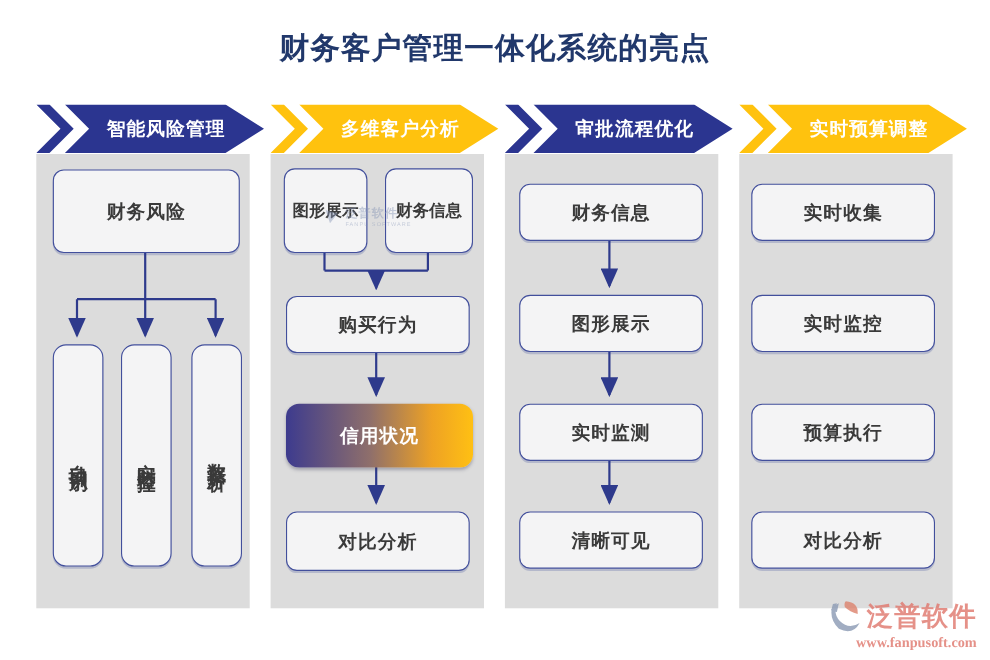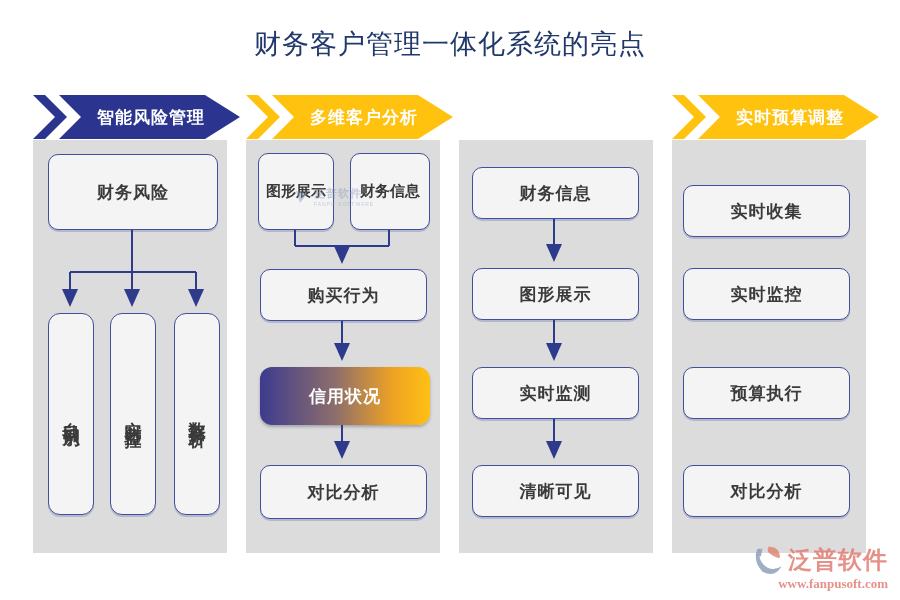--- a/index.html
+++ b/index.html
@@ -1,19 +1,19 @@
 <!DOCTYPE html>
 <html><head>
 <meta charset="utf-8">
 <style>
   html,body{margin:0;padding:0;background:#ffffff;}
   .stage{position:relative;width:900px;height:600px;background:#ffffff;overflow:hidden;
          font-family:"Liberation Sans","DejaVu Sans",sans-serif;}
   .title{position:absolute;top:26px;left:0;width:900px;text-align:center;
-         font-size:27px;font-weight:normal;color:#21386b;letter-spacing:1px;}
+         font-size:27px;font-weight:bold;color:#21386b;letter-spacing:1px;}
   .banner{position:absolute;top:95px;width:212px;height:44px;}
   .banner svg{position:absolute;left:0;top:0;}
   .banner .label{position:absolute;left:40px;right:16px;top:0;height:44px;
                  display:flex;align-items:center;justify-content:center;
                  color:#ffffff;font-size:17px;font-weight:bold;letter-spacing:1px;}
   .panel{position:absolute;top:140px;width:194px;height:413px;background:#dcdcdc;}
   .panel svg.wires{position:absolute;left:0;top:0;z-index:1;}
   .node{position:absolute;z-index:2;background:#f4f4f5;border:1.5px solid #424f9c;
         border-radius:10px;box-shadow:0 2px 0 rgba(43,57,144,.22);
         display:flex;align-items:center;justify-content:center;
@@ -99,20 +99,27 @@
         <div class="wm-sub">FANPU SOFTWARE</div>
       </div>
     </div>
     <div class="node small" style="left:12px;top:13px;width:74px;height:75px">图形展示</div>
     <div class="node small" style="left:104px;top:13px;width:78px;height:75px">财务信息</div>
     <div class="node" style="left:14px;top:129px;width:165px;height:50px">购买行为</div>
     <div class="node highlight" style="left:14px;top:227px;width:170px;height:58px">信用状况</div>
     <div class="node" style="left:14px;top:325px;width:165px;height:52px">对比分析</div>
   </div>
 
+  <div class="banner" style="left:459px">
+    <svg width="212" height="44" viewBox="0 0 212 44">
+      <polygon points="0,0 12,0 34,22 12,44 0,44 22,22" fill="#2b3590"></polygon>
+      <polygon points="26,0 172,0 207,22 172,44 26,44 48,22" fill="#2b3590"></polygon>
+    </svg>
+    <div class="label">审批流程优化</div>
+  </div>
   <div class="panel" style="left:459px">
     <svg class="wires" width="194" height="413" viewBox="0 0 194 413">
       <defs>
         <marker id="ah3" markerWidth="9" markerHeight="8" refX="8" refY="4" orient="auto">
           <path d="M0,0 L9,4 L0,8 Z" fill="#2e3a8c"></path>
         </marker>
       </defs>
       <path d="M95,77 V120" stroke="#2e3a8c" stroke-width="2" fill="none" marker-end="url(#ah3)"></path>
       <path d="M95,178 V219" stroke="#2e3a8c" stroke-width="2" fill="none" marker-end="url(#ah3)"></path>
       <path d="M95,277 V317" stroke="#2e3a8c" stroke-width="2" fill="none" marker-end="url(#ah3)"></path>
@@ -124,21 +131,21 @@
   </div>
 
   <div class="banner" style="left:672px">
     <svg width="212" height="44" viewBox="0 0 212 44">
       <polygon points="0,0 12,0 34,22 12,44 0,44 22,22" fill="#ffc20e"></polygon>
       <polygon points="26,0 172,0 207,22 172,44 26,44 48,22" fill="#ffc20e"></polygon>
     </svg>
     <div class="label">实时预算调整</div>
   </div>
   <div class="panel" style="left:672px">
-    <div class="node" style="left:11px;top:45px;width:165px;height:50px">实时收集</div>
+    <div class="node" style="left:11px;top:27px;width:165px;height:50px">实时收集</div>
     <div class="node" style="left:11px;top:128px;width:165px;height:50px">实时监控</div>
     <div class="node" style="left:11px;top:227px;width:165px;height:50px">预算执行</div>
     <div class="node" style="left:11px;top:325px;width:165px;height:50px">对比分析</div>
   </div>
 
   <div class="logo">
     <div class="logo-row">
       <svg width="36" height="36" viewBox="0 0 40 40">
         <path d="M21,5 Q34,6 33,18 Q25,16 20,11 Q19,7 21,5 Z" fill="#dd8570"></path>
         <path d="M8,8 Q3,22 14,33 Q28,40 35,27 Q24,34 15,25 Q8,18 12,7 Z" fill="#8d9cb5"></path>

